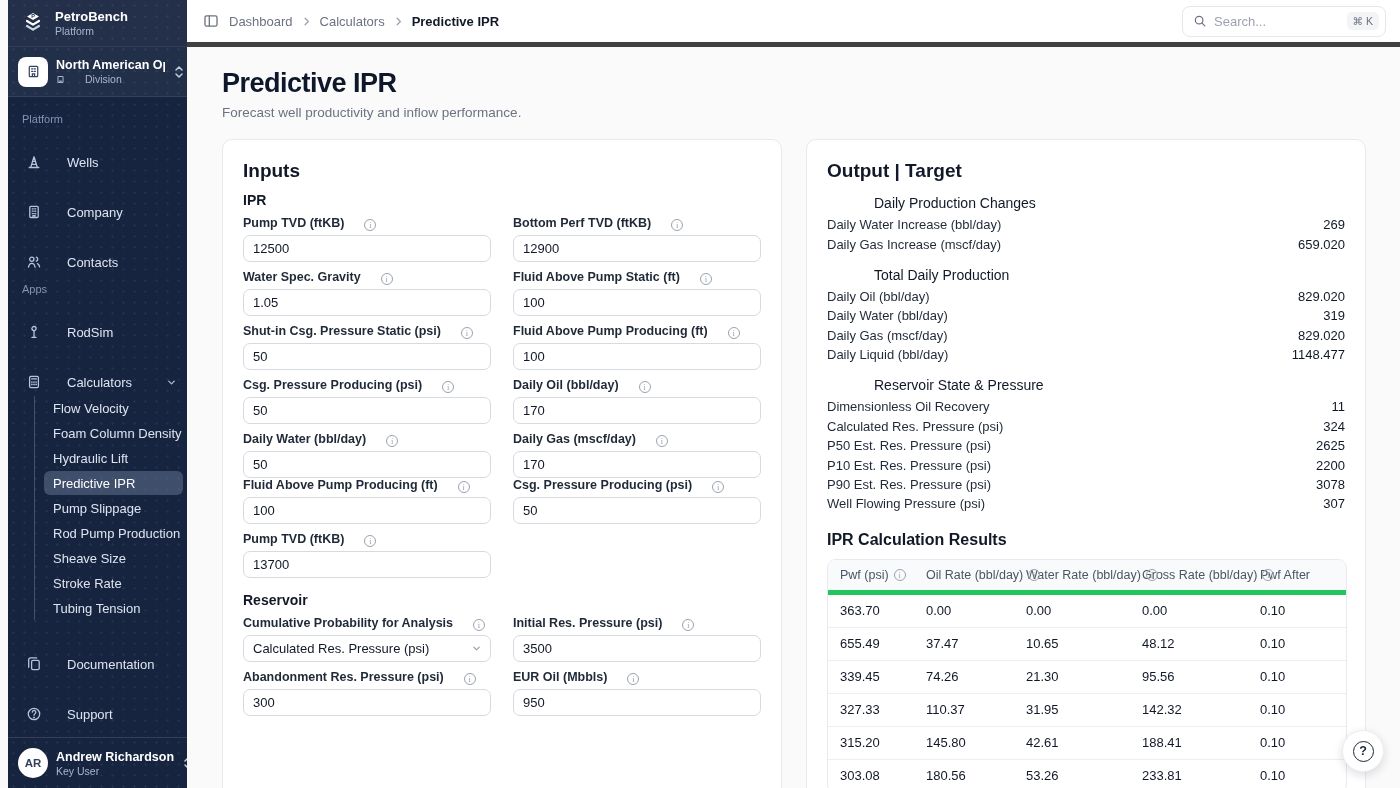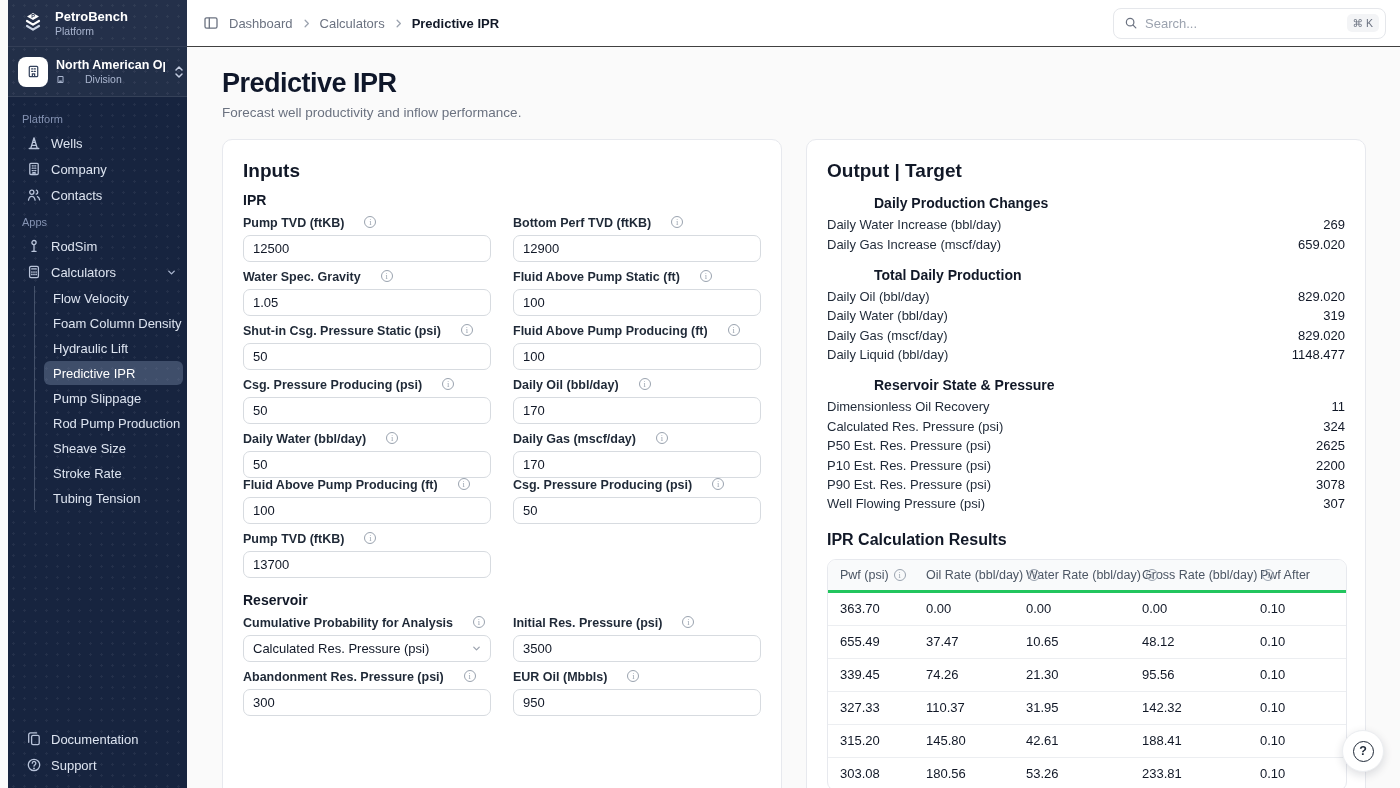--- a/index.html
+++ b/index.html
@@ -20,87 +20,87 @@
   .org { height:50px; display:flex; align-items:center; gap:8px; padding:0 10px;
          background:rgba(255,255,255,.05); border-bottom:1px solid rgba(255,255,255,.09); cursor:pointer; }
   .orgicon { width:30px; height:30px; min-width:30px; background:#fff; border-radius:8px;
              display:flex; align-items:center; justify-content:center; color:#33415c; }
   .orgtxt { flex:1; overflow:hidden; }
   .orgname { font-size:12.5px; font-weight:700; color:#fff; white-space:nowrap; overflow:hidden; }
   .orgsub { display:flex; align-items:center; gap:20px; font-size:10.5px; color:#aab6cf; margin-top:1px; }
   .updn { color:#c3cce0; display:flex; }
   .nav { flex:1; padding:8px 12px 0; overflow:hidden; }
   .nav-sec { font-size:11px; color:#8593b3; margin:8px 2px 5px; }
-  .nav-item { display:flex; align-items:center; gap:9px; padding:5px 6px; border-radius:6px;
-              font-size:13px; color:#dde4f0; cursor:pointer; }
+  .nav-item { display:flex; align-items:center; gap:25px; padding:5px 6px; border-radius:6px;
+              font-size:13px; color:#dde4f0; cursor:pointer;margin-top:24px; }
   .nav-item .nicon { width:16px; height:16px; color:#b9c4da; display:flex; }
   .nav-item .chev { margin-left:auto; color:#aab6cf; display:flex; }
   .sub { margin:1px 0 2px 14px; border-left:1px solid rgba(148,163,184,.35); padding-left:9px; }
   .sub-item { padding:4.5px 9px; font-size:13px; border-radius:6px; color:#dde4f0;
               margin:1px 0; cursor:pointer; white-space:nowrap; }
   .sub-item.active { background:rgba(125,143,173,.40); color:#fff; }
   .sfoot { padding:4px 12px 10px; }
   .user { border-top:1px solid rgba(255,255,255,.13); padding:10px 10px; display:flex;
           align-items:center; gap:8px; cursor:pointer; }
   .avatar { width:30px; height:30px; min-width:30px; border-radius:50%; background:#fff; color:#33415c;
             font-size:11.5px; font-weight:700; display:flex; align-items:center; justify-content:center; }
   .uname { font-size:12.5px; font-weight:700; color:#fff; white-space:nowrap; }
   .urole { font-size:10.5px; color:#aab6cf; margin-top:1px; }
   .user .updn { margin-left:auto; }
 
   
   .topbar { position:absolute; left:187px; top:0; width:1213px; height:47px; background:#fff;
-            border-bottom:1px solid #404040; display:flex; align-items:center; padding:0 14px 0 16px; }
+            border-bottom:5px solid #404040; display:flex; align-items:center; padding:0 14px 0 16px; }
   .panelic { color:#6b7280; display:flex; margin-right:10px; cursor:pointer; }
   .crumb { font-size:13px; color:#6b7280; cursor:pointer; }
   .crumb.current { color:#111827; font-weight:700; cursor:default; }
   .csep { color:#9ca3af; display:flex; margin:0 8px; }
-  .search { margin-left:auto; width:273px; height:31px; border:1px solid #e5e7eb; border-radius:8px;
+  .search { margin-left:auto; width:204px; height:31px; border:1px solid #e5e7eb; border-radius:8px;
             background:#fff; display:flex; align-items:center; gap:7px; padding:0 6px 0 10px; }
   .search .sic { color:#6b7280; display:flex; }
   .sinput { border:none; outline:none; flex:1; font-size:13px; color:#374151; min-width:0;
             font-family:"Liberation Sans", sans-serif; background:transparent; }
   .sinput::placeholder { color:#9ca3af; }
   .kbd { background:#f3f4f6; border-radius:5px; font-size:10.5px; color:#6b7280; padding:3px 6px; white-space:nowrap; }
 
   
   .content { position:absolute; left:187px; top:47px; width:1213px; height:741px; background:#fafafa; }
   .page-head { margin:21px 0 0 35px; }
   .page-title { font-size:27px; font-weight:800; color:#0f172a; letter-spacing:-.5px; }
   .page-sub { font-size:13.5px; color:#6b7280; margin-top:6px; }
   .cards { display:flex; gap:24px; margin:19px 0 0 35px; }
   .card { width:560px; background:#fff; border:1px solid #e7e9ee; border-radius:10px;
           padding:18px 20px; height:760px; }
   .card-title { font-size:19px; font-weight:700; color:#111827; margin:2px 0 10px; }
   .grp-title { font-size:14px; font-weight:700; color:#111827; margin:14px 0 8px; }
   .grp-title.first { margin-top:4px; }
   .fgrid { display:grid; grid-template-columns:1fr 1fr; column-gap:22px; row-gap:8px; }
-  .flabel { display:flex; align-items:flex-start; gap:20px; margin-bottom:4px; }
+  .flabel { display:flex; align-items:flex-end; gap:20px; margin-bottom:4px; }
   .flabel .lt { font-size:12.5px; font-weight:700; color:#1f2937; line-height:15px; white-space:nowrap; }
   .ii { width:12px; height:12px; min-width:12px; border:1px solid #9aa3af; border-radius:50%;
         position:relative; display:inline-block; cursor:pointer; }
   .ii::after { content:"i"; position:absolute; left:50%; top:50%; transform:translate(-50%,-54%);
                font-size:8.5px; color:#9aa3af; font-family:"Liberation Serif", serif; }
   .tin { width:100%; height:27px; border:1px solid #d7dbe0; border-radius:7px; padding:0 9px;
          font-size:13px; color:#111827; background:#fff; font-family:"Liberation Sans", sans-serif; }
   .selbox { width:100%; height:27px; border:1px solid #d7dbe0; border-radius:7px; padding:0 8px 0 9px;
             font-size:13px; color:#111827; background:#fff; display:flex; align-items:center;
             justify-content:space-between; cursor:pointer; }
   .selbox .chevd { color:#9ca3af; display:flex; }
 
   
-  .osec-title { font-size:14px; font-weight:700; color:#111827; margin:13px 0 4px;padding-left:47px; }
+  .osec-title { font-size:14px; font-weight:400; color:#111827; margin:13px 0 4px;padding-left:47px; }
   .orow { display:flex; justify-content:space-between; align-items:baseline; padding:2.2px 0; }
   .olab { font-size:13px; color:#1f2937; }
   .oval { font-size:13px; color:#111827; }
   .tbl-title { font-size:16px; font-weight:700; margin:17px 0 10px; }
   .tblwrap { border:1px solid #e7e9ee; border-radius:9px; overflow:hidden; width:520px; }
   table { border-collapse:collapse; table-layout:fixed; width:580px; }
   thead th { background:#f9fafb; font-size:12.5px; font-weight:400; color:#4b5563; text-align:left;
-             padding:8px 0 8px 12px; border-bottom:3px solid #22c55e; white-space:nowrap; }
+             padding:8px 0 8px 12px; border-bottom:5px solid #22c55e; white-space:nowrap; }
   thead th .thw { display:flex; align-items:center; gap:5px; }
   tbody td { font-size:13px; color:#111827; padding:8.5px 0 8.5px 12px;
              border-bottom:1px solid #eceef1; white-space:nowrap; }
   tbody tr:last-child td { border-bottom:none; }
 
   
   .fab { position:absolute; left:1342px; top:730px; width:42px; height:42px; border-radius:50%;
          background:#fff; border:1px solid #eceef1; box-shadow:0 3px 10px rgba(15,23,42,.14);
          display:flex; align-items:center; justify-content:center; cursor:pointer; }
   .qcircle { width:21px; height:21px; border:1.6px solid #1f2937; border-radius:50%;
@@ -244,20 +244,32 @@
           <svg width="16" height="16" viewBox="0 0 16 16" fill="none" stroke="currentColor" stroke-width="1.3" stroke-linecap="round" stroke-linejoin="round">
             <circle cx="8" cy="8" r="5.7"></circle>
             <path d="M6.3 6.2a1.75 1.75 0 113 1.2c-.6.55-1.3.85-1.3 1.75"></path>
             <path d="M8 11.5h.02" stroke-width="1.8"></path>
           </svg>
         </span>
         <span>Support</span>
       </div>
     </div>
 
+    <div class="user">
+      <span class="avatar">AR</span>
+      <div>
+        <div class="uname">Andrew Richardson</div>
+        <div class="urole">Key User</div>
+      </div>
+      <span class="updn">
+        <svg width="12" height="14" viewBox="0 0 12 14" fill="none" stroke="currentColor" stroke-width="1.5" stroke-linecap="round" stroke-linejoin="round">
+          <path d="M3 5l3-3 3 3M3 9l3 3 3-3"></path>
+        </svg>
+      </span>
+    </div>
   </aside>
 
   <header class="topbar">
     <span class="panelic">
       <svg width="16" height="16" viewBox="0 0 16 16" fill="none" stroke="currentColor" stroke-width="1.3">
         <rect x="2" y="2.8" width="12" height="10.4" rx="1.6"></rect>
           <path d="M6.3 2.8v10.4"></path>
       </svg>
     </span>
     <nav style="display:flex;align-items:center;">

